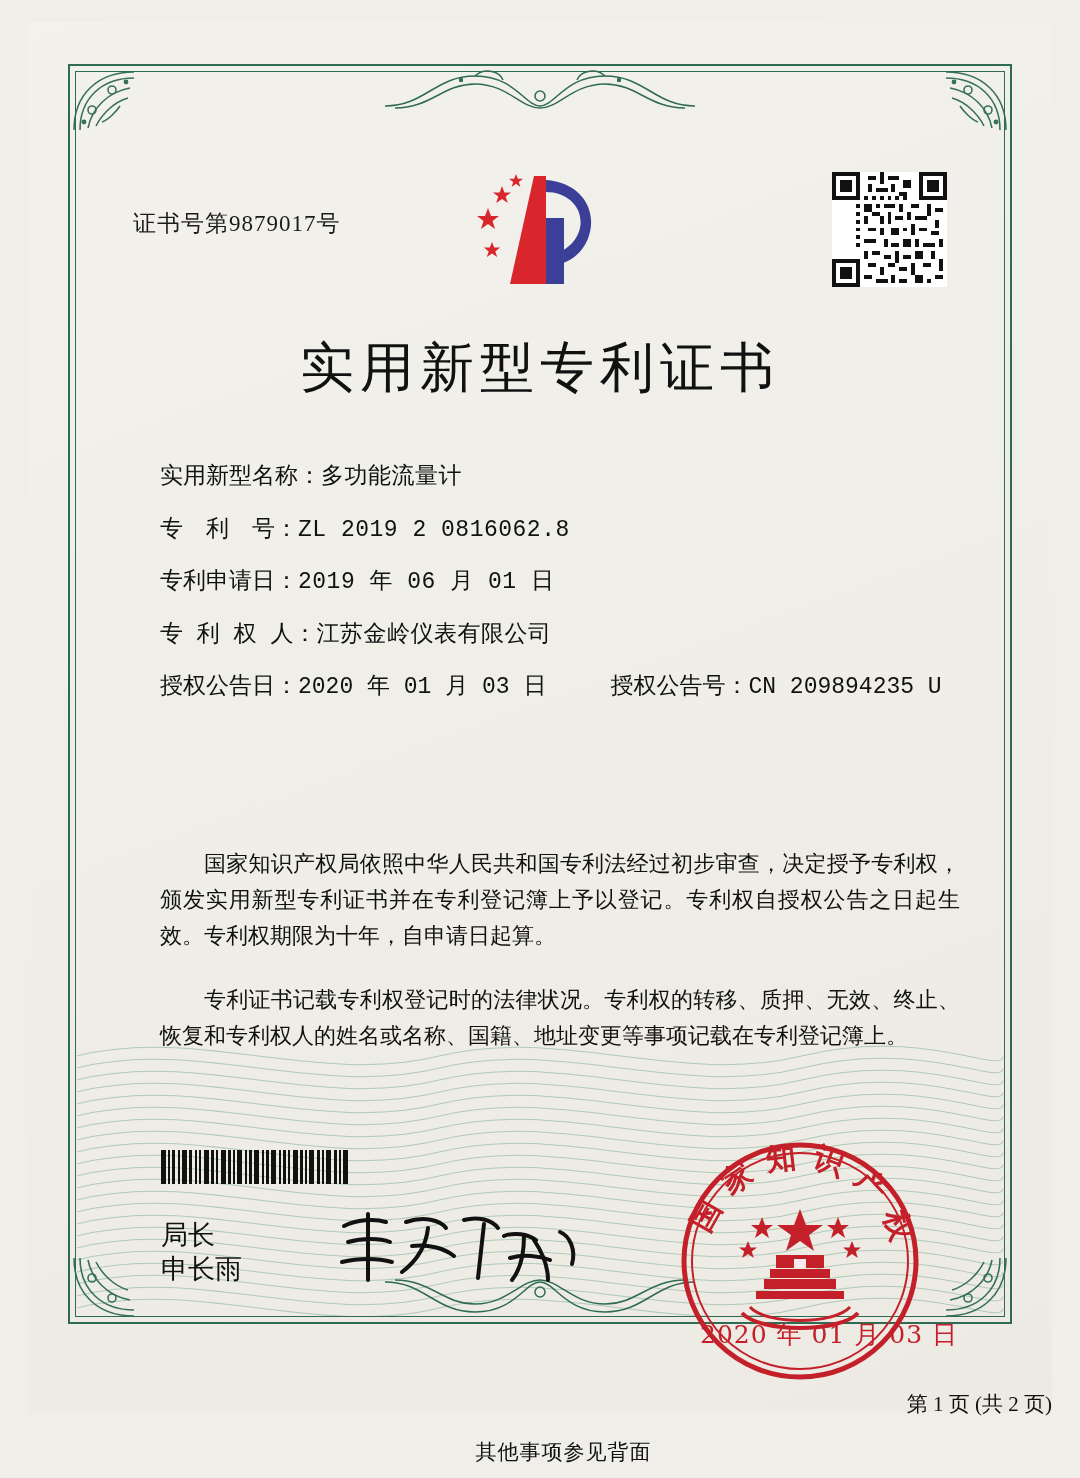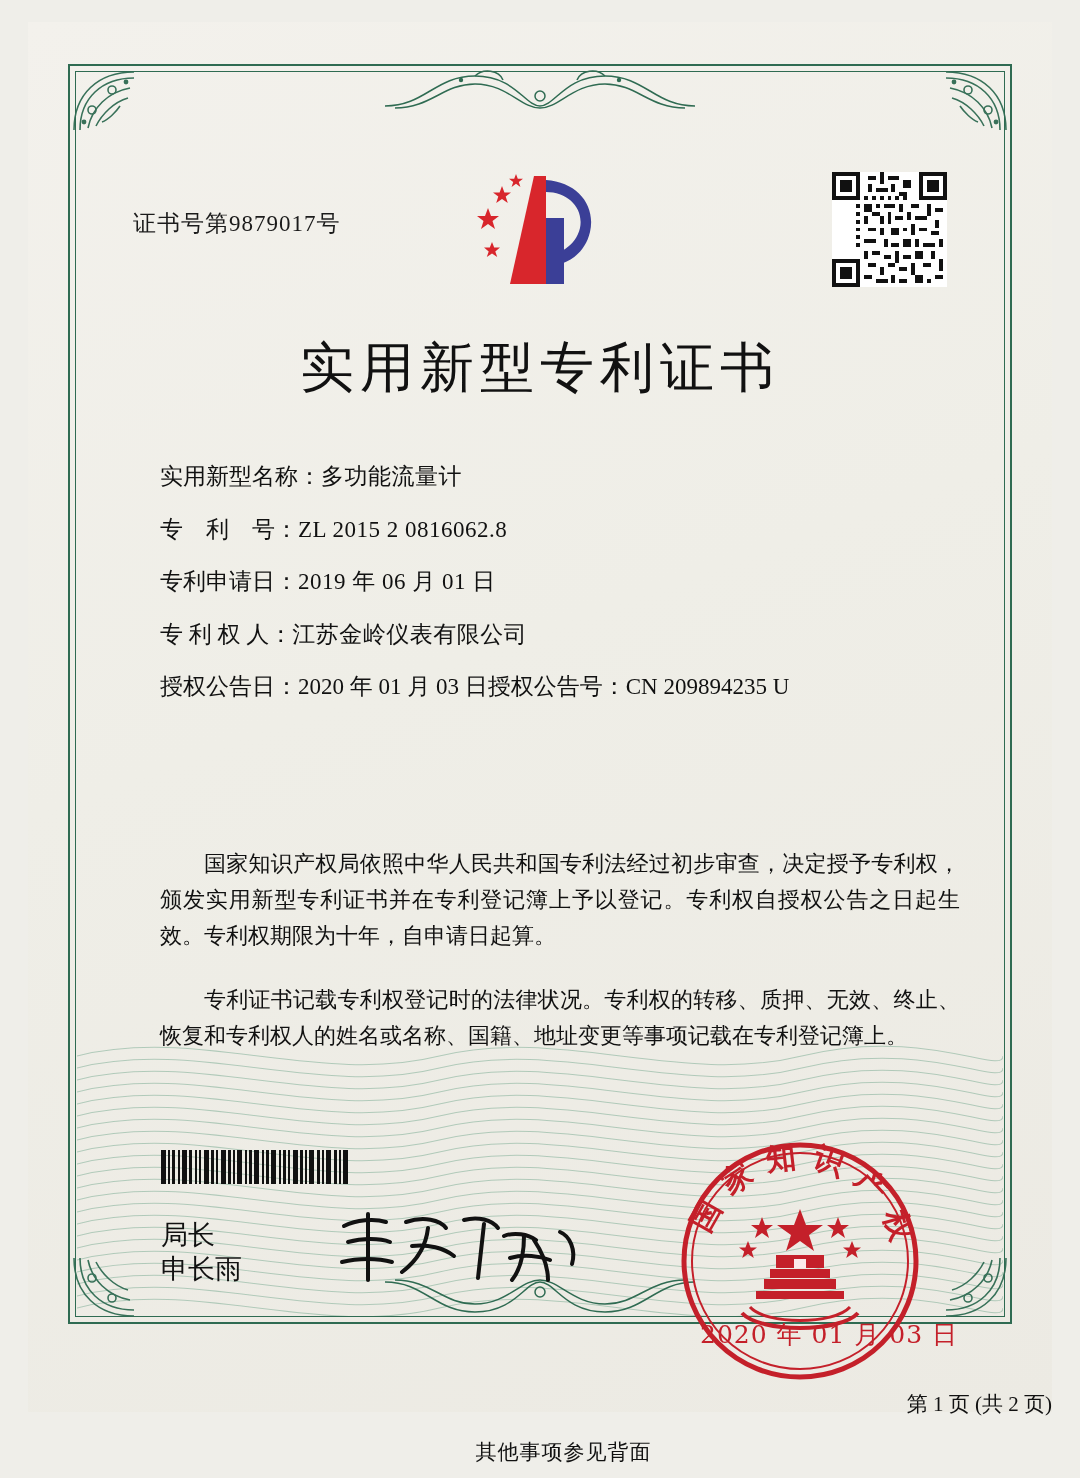--- a/index.html
+++ b/index.html
@@ -113,31 +113,33 @@
     width:800px;
     color:#111;
   }
   .field-row{
     display:flex;
     align-items:baseline;
     margin-bottom:22.5px;
     font-size:23px;
     line-height:30px;
     white-space:pre;
+    font-family:Liberation Mono, monospace;
   }
   .field-label{
     flex:0 0 auto;
     letter-spacing:0px;
   }
   .field-value{
     flex:1 1 auto;
     letter-spacing:.5px;
   }
 
   .inline-extra{
+    margin-left:64px;
     white-space:pre;
   }
 
   
   .para{
     position:absolute;
     left:132px;
     width:800px;
     font-size:22px;
     line-height:36px;
@@ -457,21 +459,21 @@
   <div class="fields">
 
     <div class="field-row">
       <span class="field-label">实用新型名称：</span>
       <span class="field-value">多功能流量计</span>
     </div>
 
 
     <div class="field-row">
       <span class="field-label">专　利　号：</span>
-      <span class="field-value">ZL 2015 2 0816062.8</span>
+      <span class="field-value">ZL 2019 2 0816062.8</span>
     </div>
 
     <div class="field-row">
       <span class="field-label">专利申请日：</span>
       <span class="field-value">2019 年 06 月 01 日</span>
     </div>
 
     <div class="field-row">
       <span class="field-label">专 利 权 人：</span>
       <span class="field-value">江苏金岭仪表有限公司</span>

